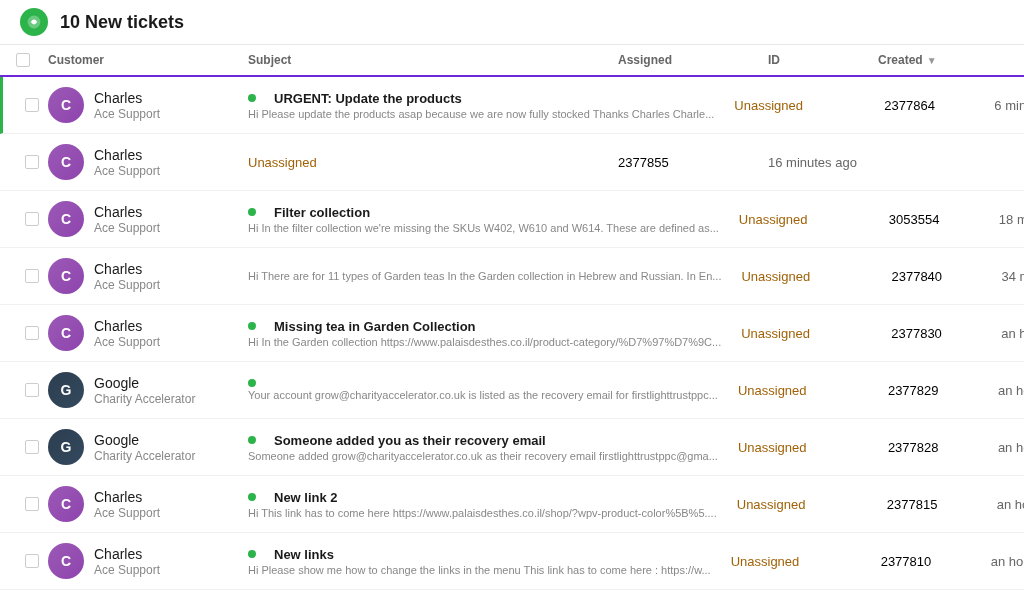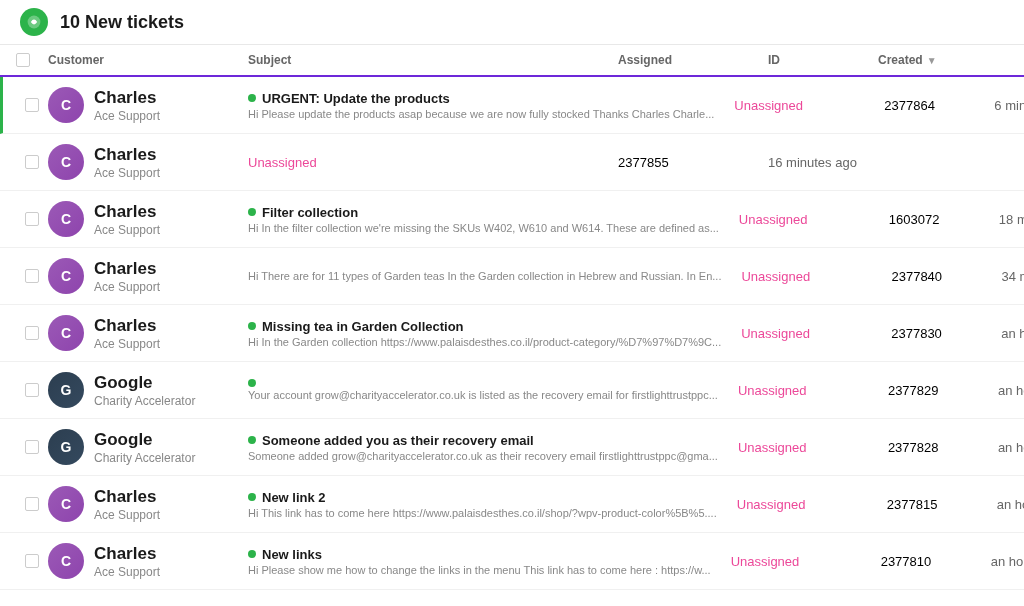--- a/index.html
+++ b/index.html
@@ -20,29 +20,29 @@
     .table-row.selected { border-left: 3px solid #2cb34a; padding-left: 13px; }
     
     .checkbox-cell { display: flex; align-items: center; justify-content: center; }
     .checkbox { width: 14px; height: 14px; border: 1px solid #ccc; border-radius: 2px; background: #fff; cursor: pointer; }
     
     .customer-cell { display: flex; align-items: center; gap: 10px; }
     .avatar { width: 36px; height: 36px; border-radius: 50%; flex-shrink: 0; display: flex; align-items: center; justify-content: center; font-size: 14px; font-weight: 600; color: #fff; }
     .avatar-purple { background: linear-gradient(135deg, #9b59b6, #8e44ad); }
     .avatar-dark { background: linear-gradient(135deg, #2c3e50, #34495e); }
     .customer-info { display: flex; flex-direction: column; }
-    .customer-name { font-weight: 700; color: #1a1a1a; font-size: 17px; }
+    .customer-name { font-weight: 400; color: #1a1a1a; font-size: 14px; }
     .customer-org { font-size: 12px; color: #888; margin-top: 1px; }
     
     .subject-cell { display: flex; flex-direction: column; padding-right: 20px; }
-    .subject-title { font-weight: 600; color: #1a1a1a; font-size: 13px; display: flex; align-items: center; gap: 6px; margin-bottom: 2px; }
+    .subject-title { font-weight: 600; color: #1a1a1a; font-size: 13px; display: flex; align-items: center; gap: 18px; margin-bottom: 2px; }
     .subject-preview { font-size: 11px; color: #888; white-space: nowrap; overflow: hidden; text-overflow: ellipsis; max-width: 480px; }
     .status-dot { width: 8px; height: 8px; border-radius: 50%; background: #2cb34a; flex-shrink: 0; }
     
-    .assigned-cell { color: #ec4899; font-size: 13px; }
+    .assigned-cell { color: #a16207; font-size: 13px; }
     .id-cell { color: #000000; font-size: 13px; font-weight: 500; }
     .created-cell { color: #666; font-size: 13px; }
   </style>
 </head>
 <body>
 
 <div class="header">
   <div class="header-logo">
     <svg viewBox="0 0 20 20" fill="white">
       <circle cx="10" cy="10" r="8" fill="white" opacity="0.3"></circle>
@@ -117,21 +117,21 @@
       </div>
     </div>
     <div class="subject-cell">
       <div class="subject-title">
         <span class="status-dot"></span>
         <span>Filter collection</span>
       </div>
       <div class="subject-preview">Hi In the filter collection we're missing the SKUs  W402, W610 and W614. These are defined as...</div>
     </div>
     <div class="assigned-cell">Unassigned</div>
-    <div class="id-cell">1603072</div>
+    <div class="id-cell">3053554</div>
     <div class="created-cell">18 minutes ago</div>
   </div>
       <div class="table-row">
     <div class="checkbox-cell">
       <div class="checkbox"></div>
     </div>
     <div class="customer-cell">
       <div class="avatar avatar-purple">C</div>
       <div class="customer-info">
         <span class="customer-name">Charles</span>

